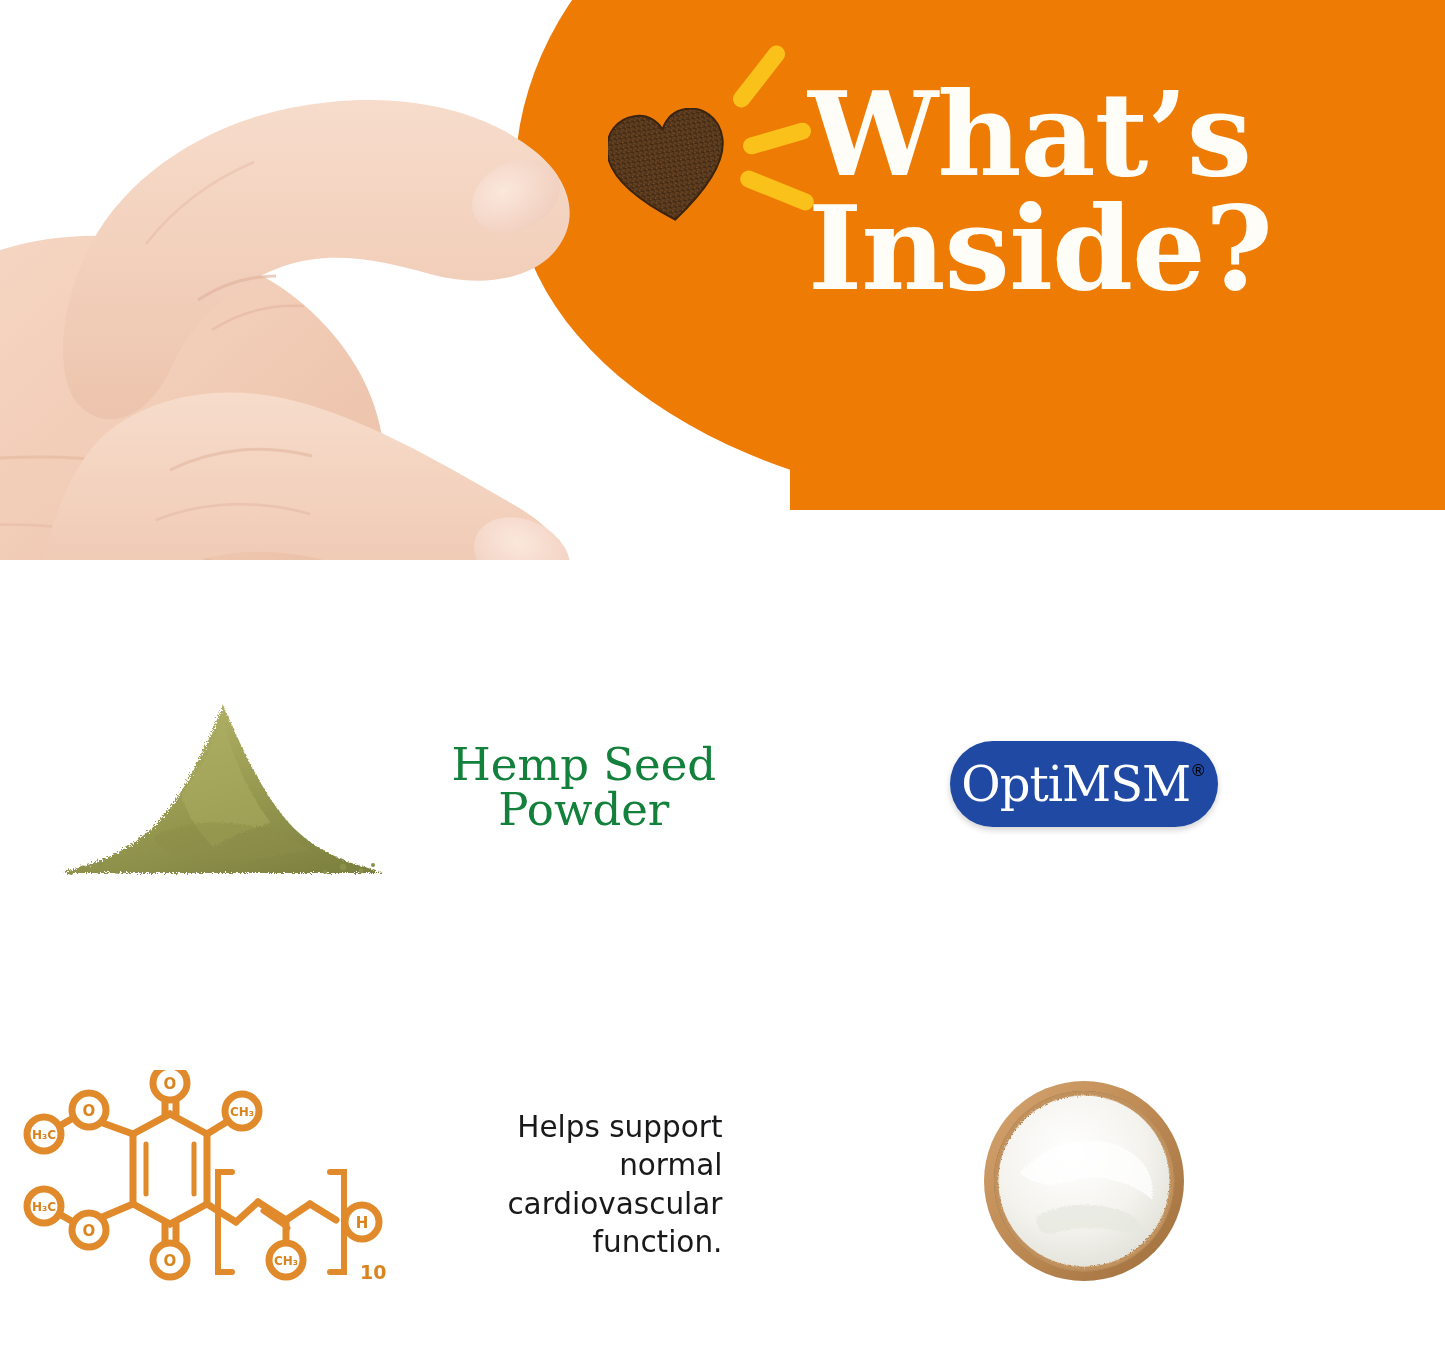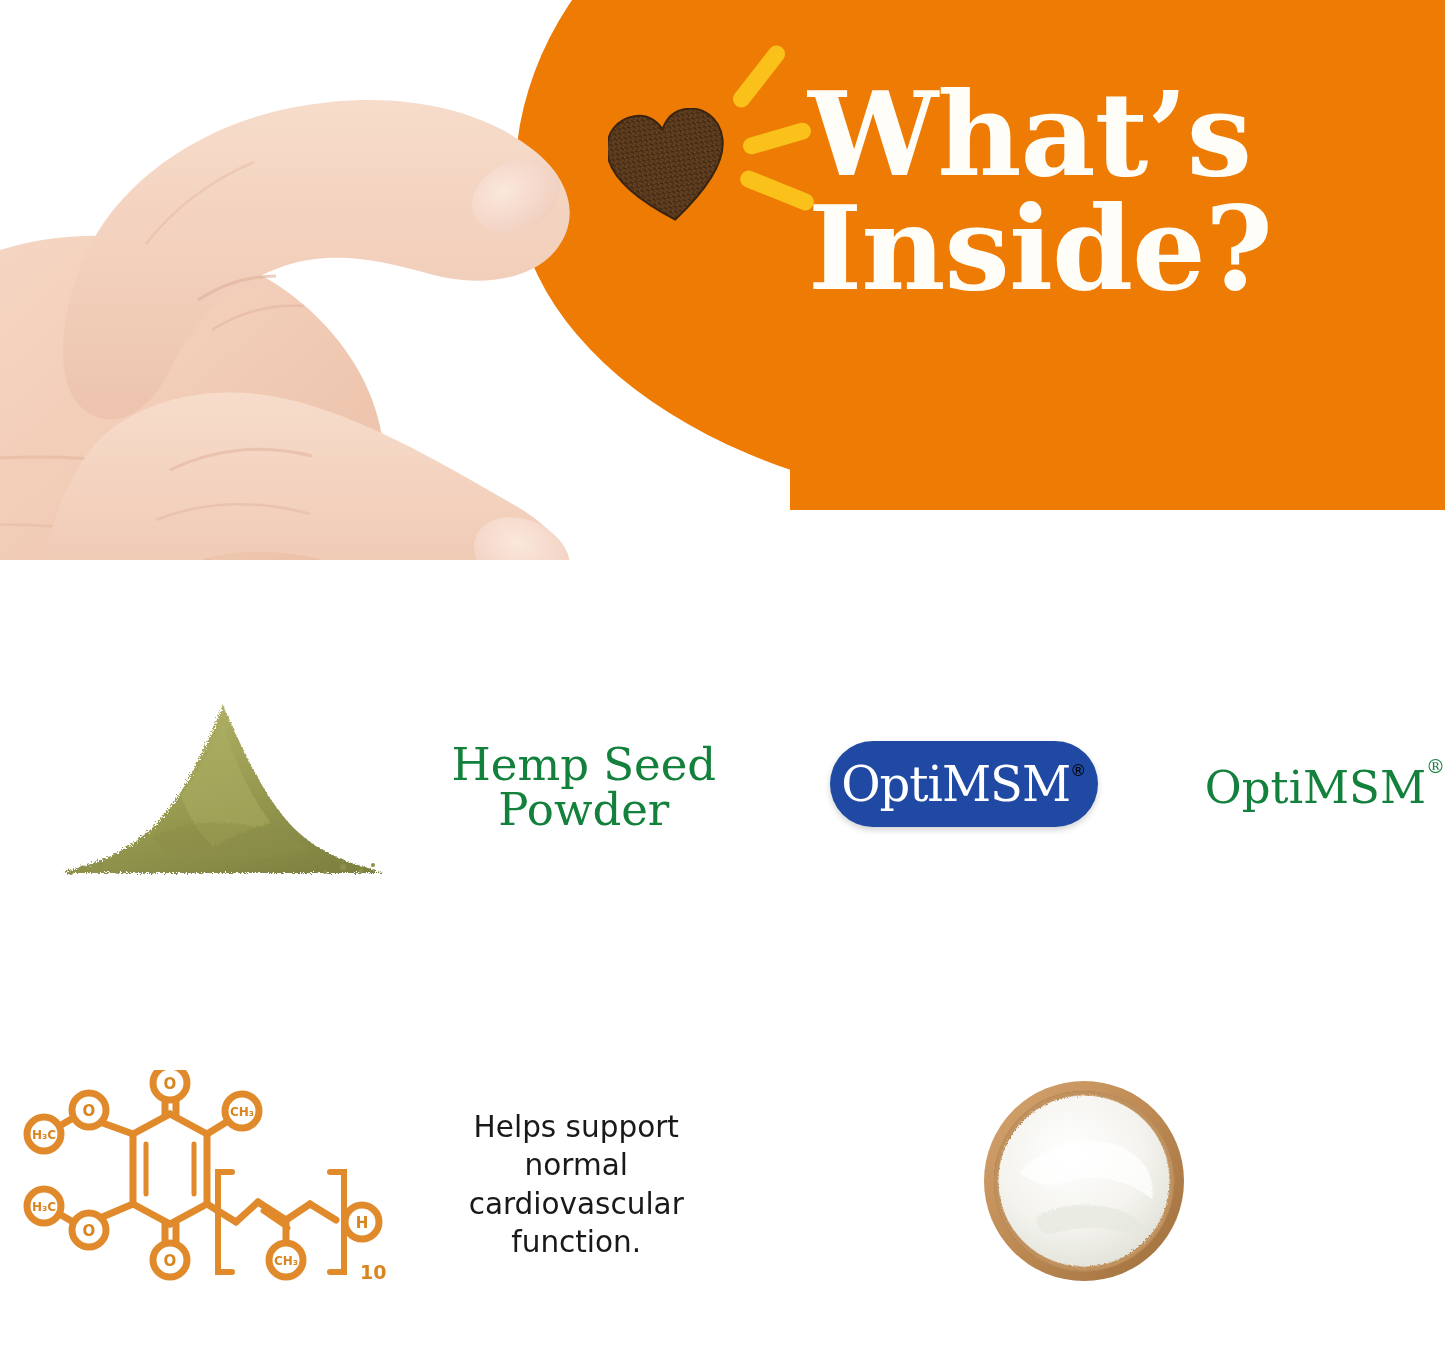--- a/index.html
+++ b/index.html
@@ -80,21 +80,21 @@
 
   .ing-desc{
     font-family:"DejaVu Sans", sans-serif;
     color:#19191B;
     font-size:29.5px;
     line-height:1.30;
     text-align:center;
     margin-top:14px;
     max-width:600px;
   }
-  .cell.r2 .ing-desc{margin-top:12px;}
+  .cell.r2 .ing-desc{margin-top:12px;text-align:right;}
 
   
   .hemp{position:relative;width:340px;height:195px;}
 
   
   .msm-logo{
     width:268px;height:86px;border-radius:44px;
     background:#1F49A3;
     display:flex;align-items:center;justify-content:center;
     box-shadow:0 3px 6px rgba(0,0,0,.18);
@@ -250,23 +250,20 @@
       <span>Hemp Seed Powder</span>
     </div>
   </div>
 
   <div class="cell r1">
     <div class="media" style="align-items:center">
       <div class="msm-logo">
         <span class="txt">OptiMSM</span>
           <span class="reg">®</span>
       </div>
-    </div>
-    <div class="ing-title">
-      <span>OptiMSM</span><sup>®</sup>
     </div>
   </div>
 
   <div class="cell r2">
     <div class="media">
       <svg width="430" height="222" viewBox="0 0 430 222">
         <g stroke="#E08A2B" stroke-width="7" fill="none" stroke-linecap="round">
 
           <path d="M133 64 L133 134"></path>
           <path d="M133 64 L170 44"></path>

